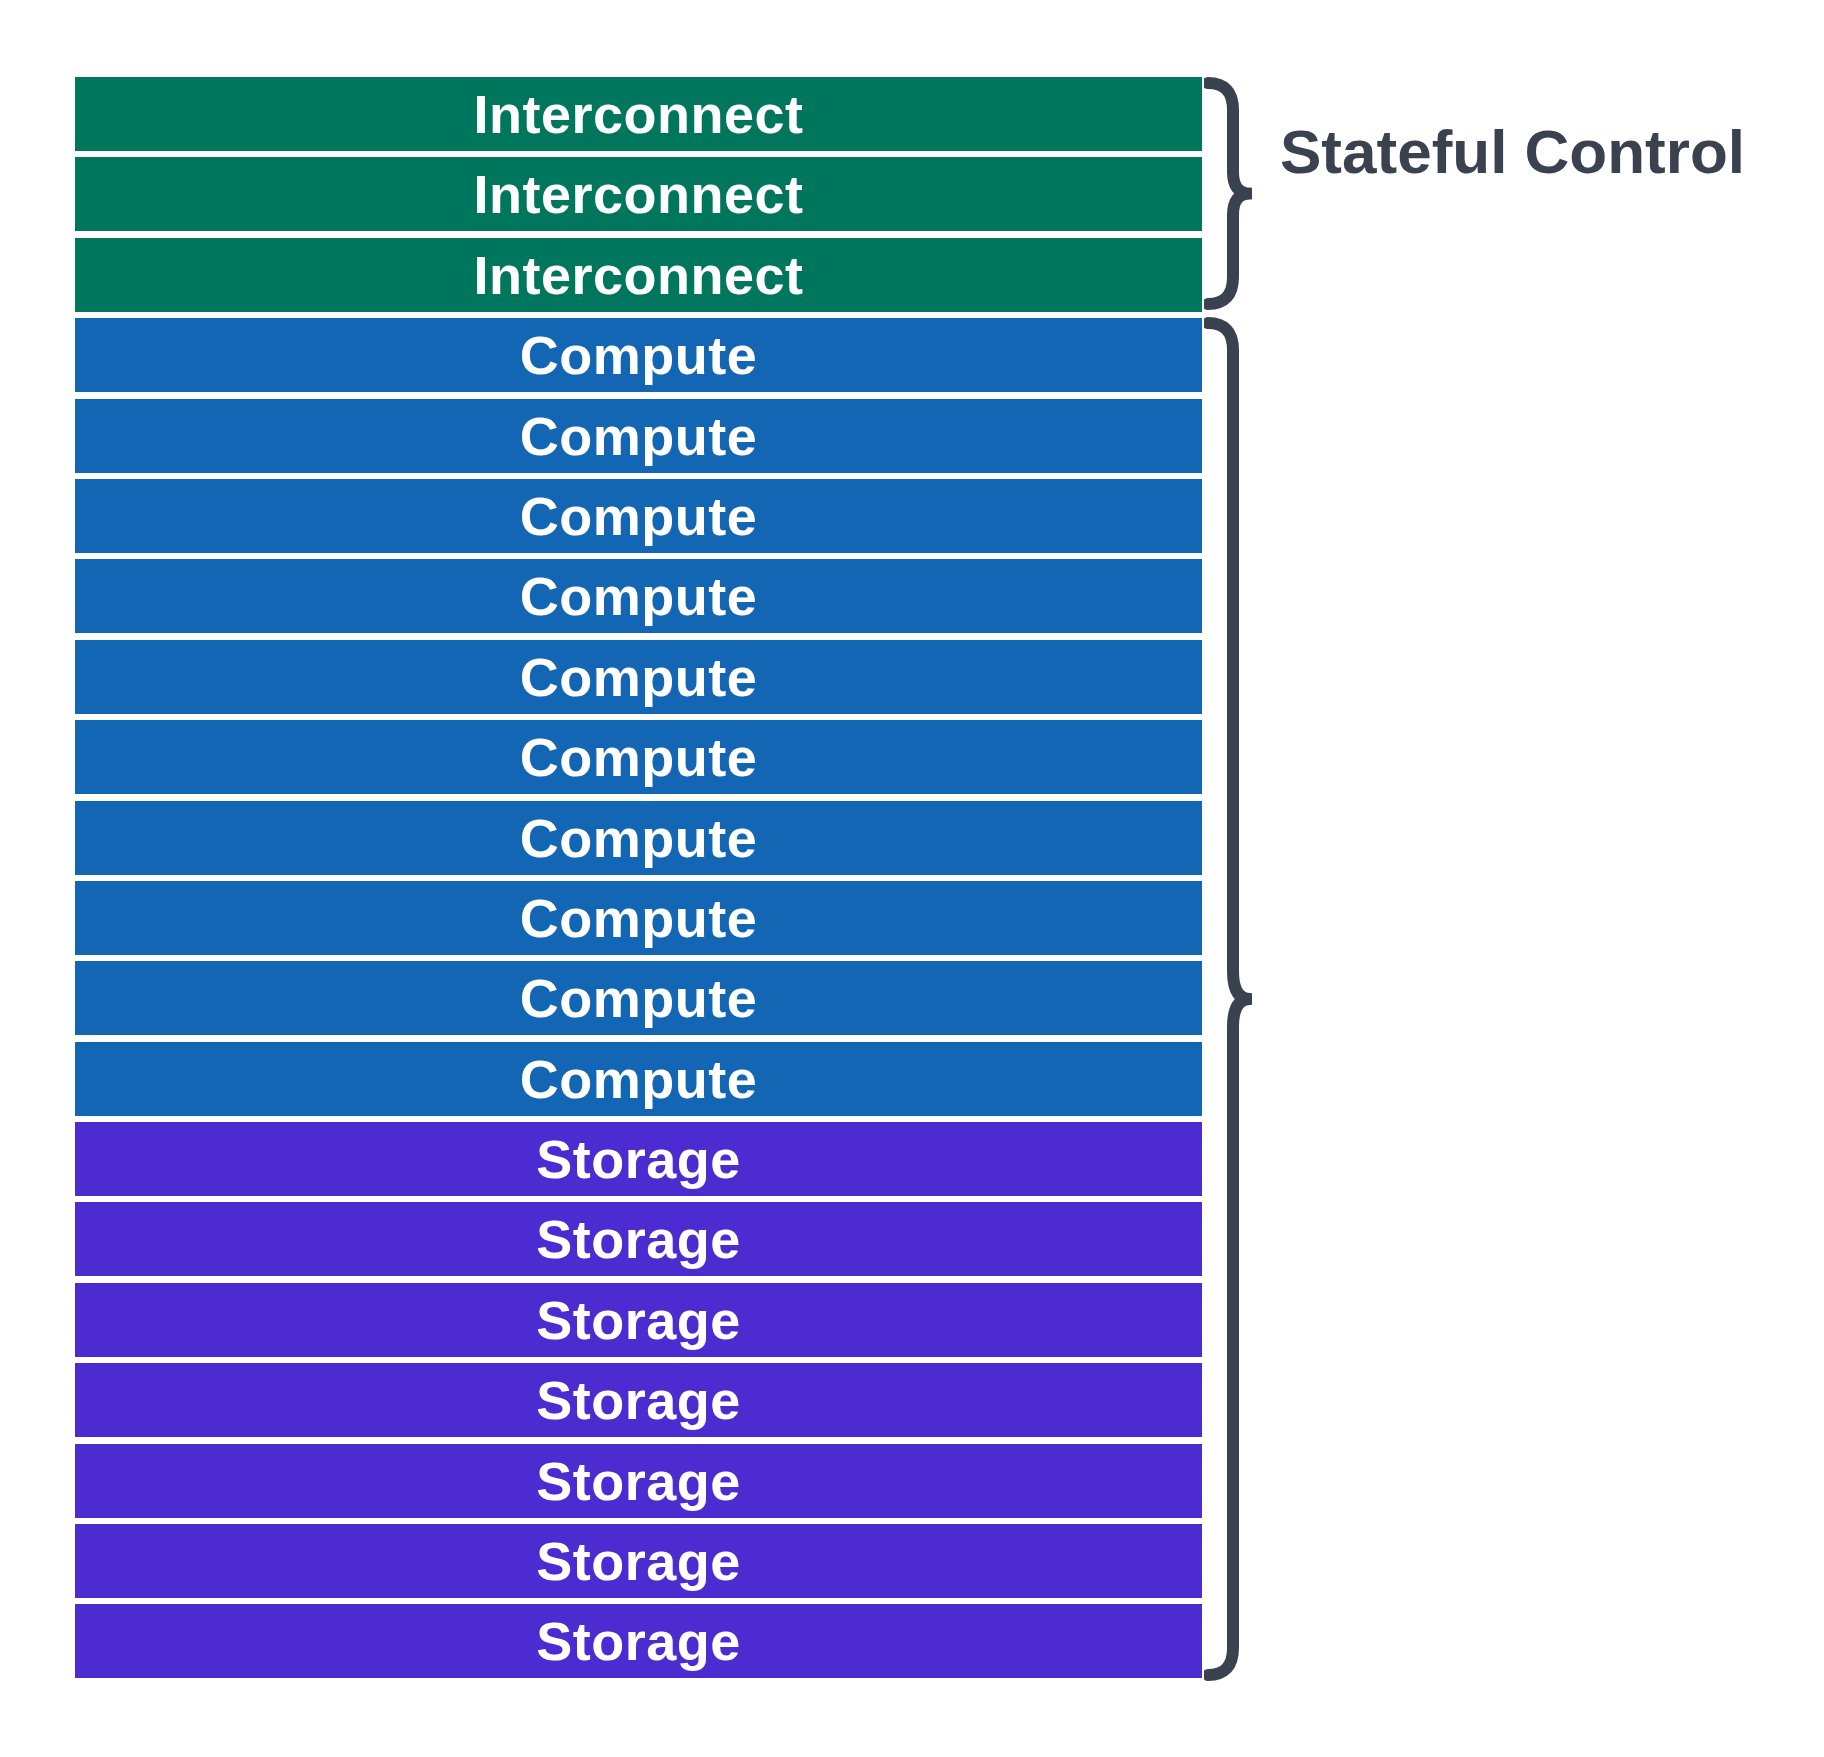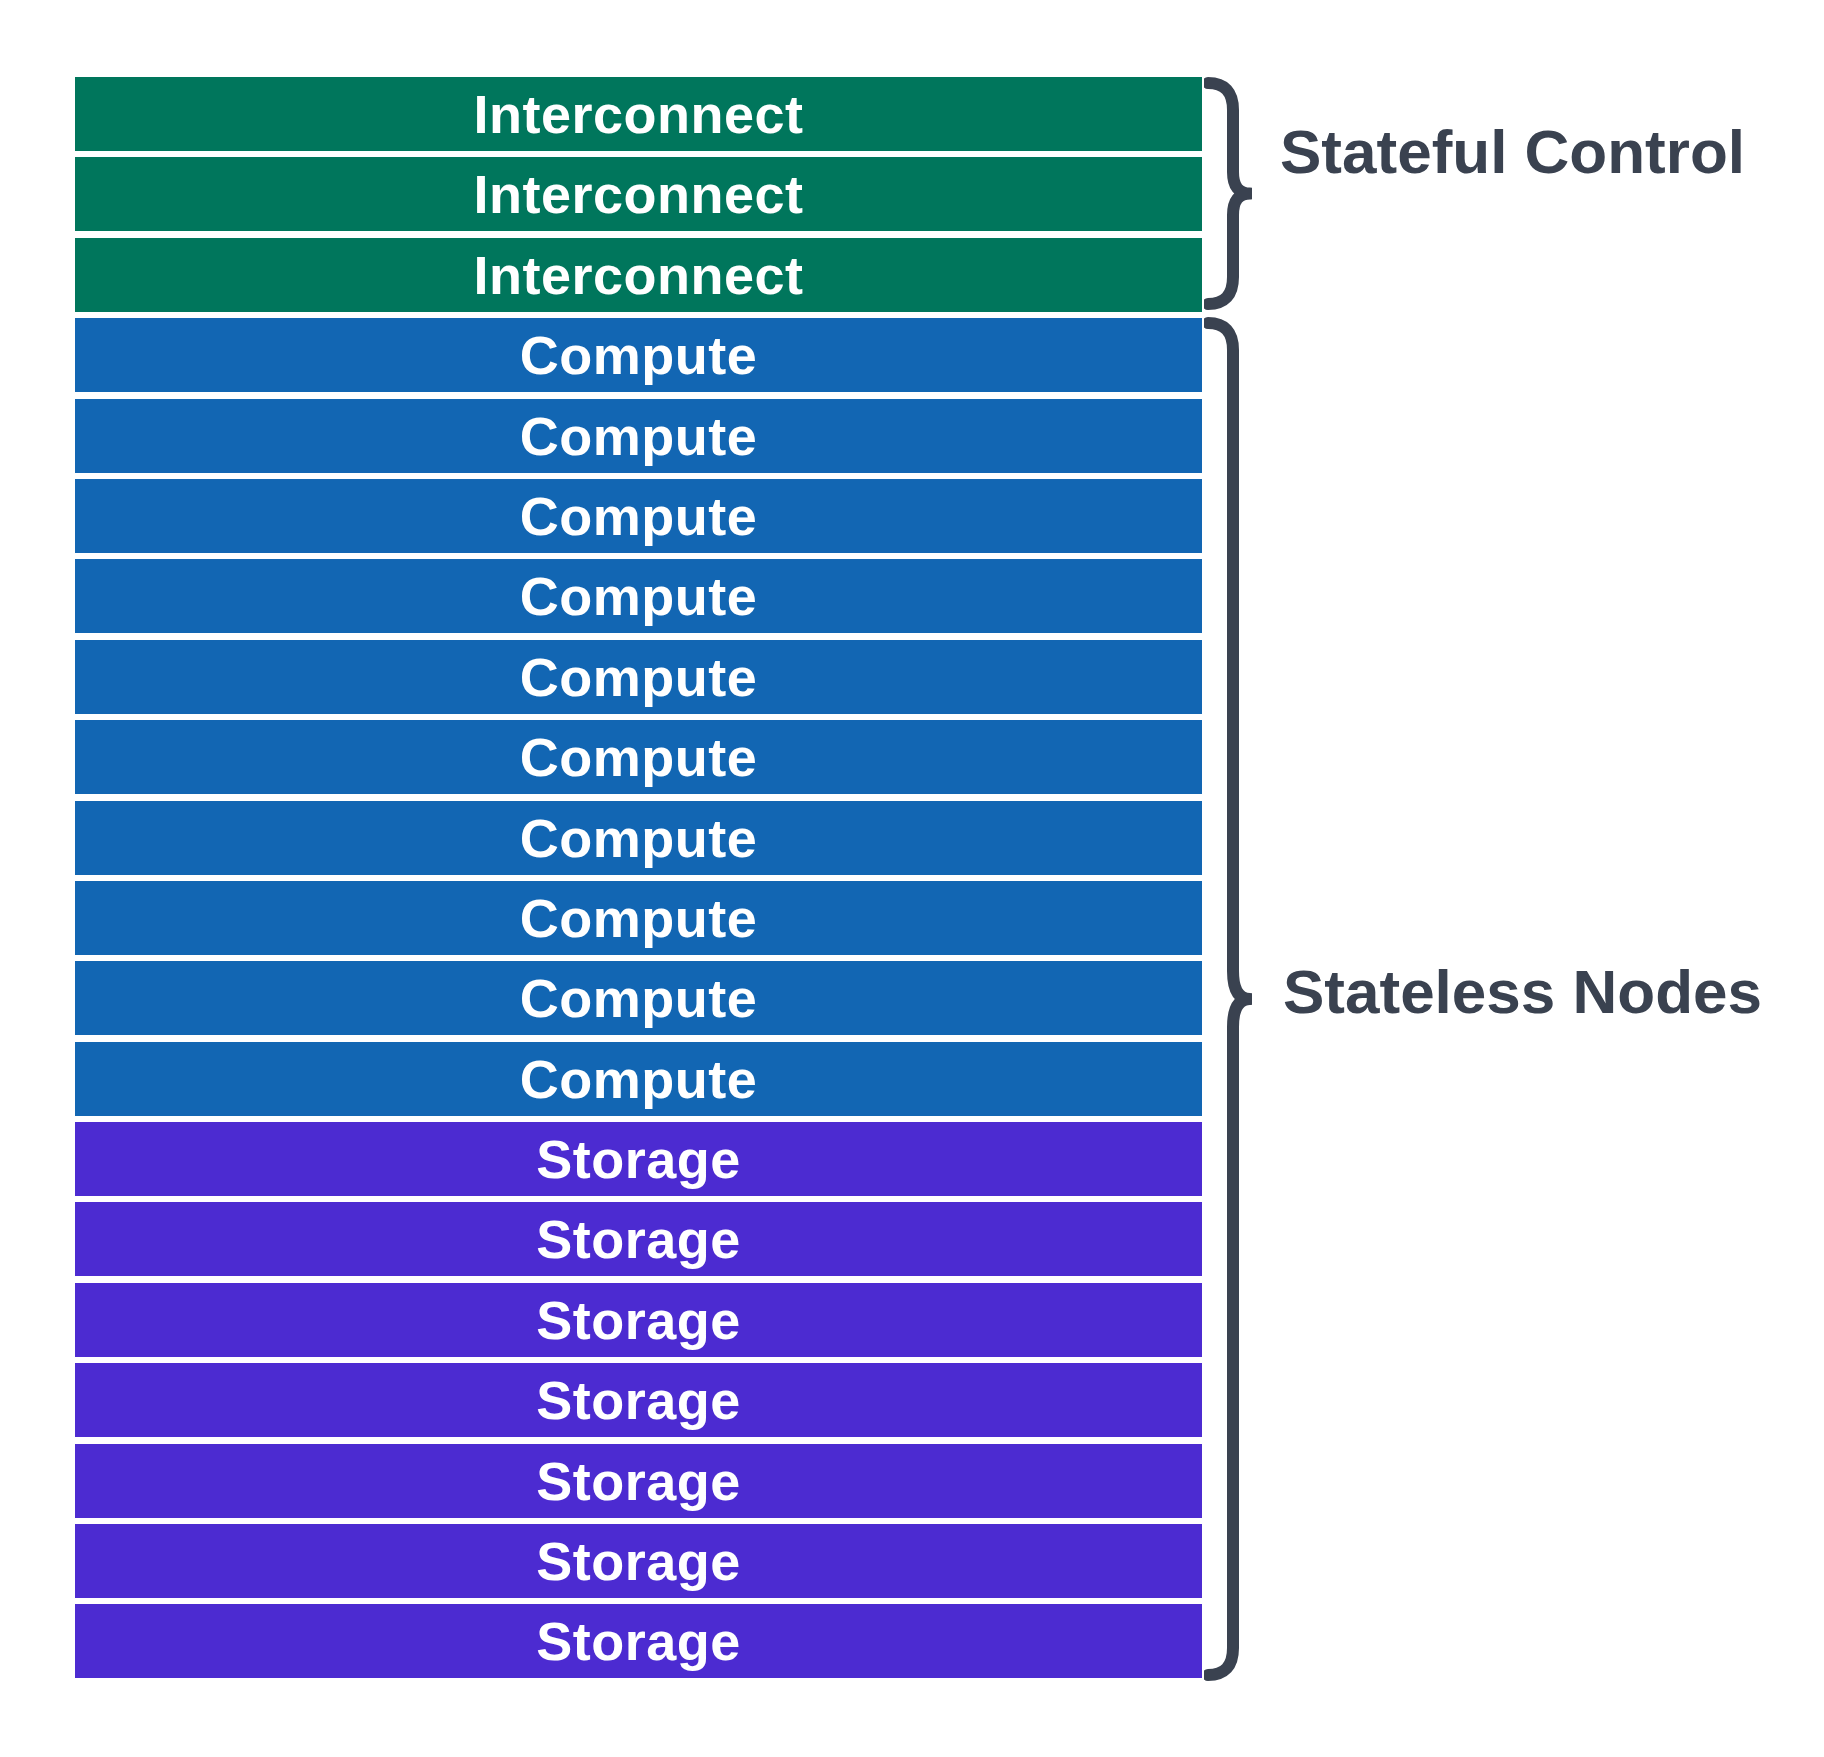--- a/index.html
+++ b/index.html
@@ -141,15 +141,14 @@
   </svg>
 
   <svg class="brace brace-stateless" width="48" height="1366" viewBox="0 0 48 1366">
     <path d="M 4 7 Q 29 7 29 34 L 29 655 Q 29 683 46 683 Q 29 683 29 711 L 29 1332 Q 29 1359 4 1359" style="stroke: rgb(58, 66, 80);"></path>
   </svg>
 
   <div class="group-label group-label-stateful" style="color: rgb(58, 66, 80);">
     <span>Stateful Control</span>
   </div>
 
-  <div class="group-label group-label-stateless" style="color: rgb(58, 66, 80);">Stateless Nodes</div>
 
 </div>
 
 </body></html>

